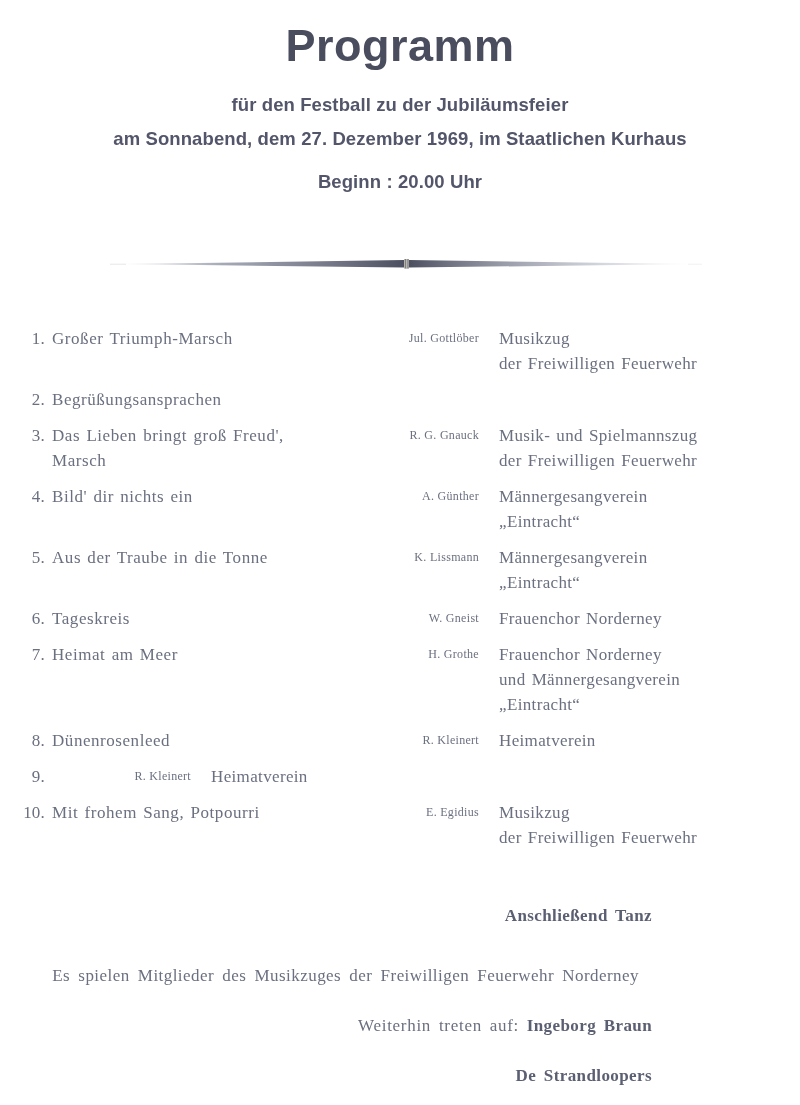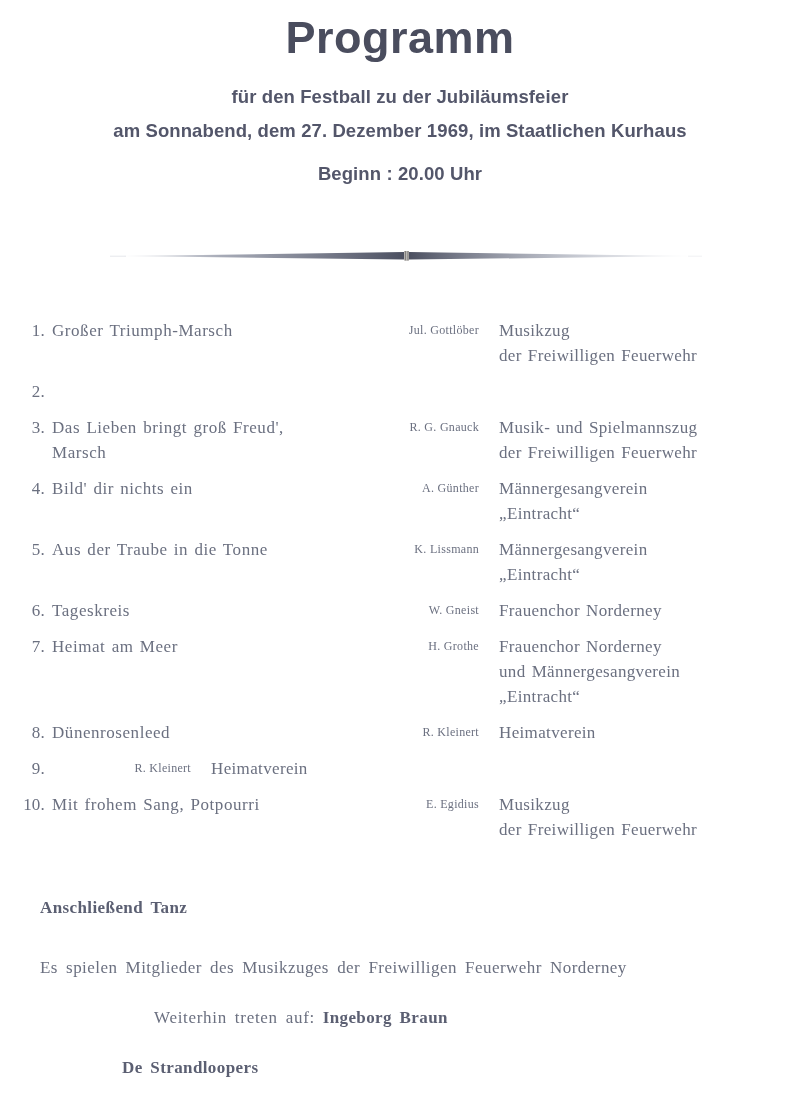--- a/index.html
+++ b/index.html
@@ -26,21 +26,21 @@
   
   .header {
     text-align: center;
     font-family: "Liberation Sans", "DejaVu Sans", sans-serif;
     color: #4f5263;
   }
   .doc-title {
     font-size: 45px;
     font-weight: bold;
     letter-spacing: 0.5px;
-    margin: 0;
+    margin: 8px;
     padding-top: 12px;
     line-height: 1.15;
     color: #4a4d5e;
   }
   .subtitle-block {
     margin-top: 24px;
   }
   .subtitle-line {
     font-size: 18.5px;
     font-weight: bold;
@@ -123,22 +123,21 @@
     display: block;
     white-space: nowrap;
   }
 
   
   .footer {
     position: absolute;
     left: 0;
     top: 898px;
     width: 652px;
-    text-align: left;
-    padding-left: 40px;
+    text-align: right;
   }
   .footer-dance {
     font-size: 17px;
     font-weight: bold;
     letter-spacing: 0.4px;
     word-spacing: 3px;
     margin: 0;
     color: #5b5f72;
   }
   .footer-players {
@@ -224,20 +223,23 @@
       </div>
       <div class="col-composer">Jul. Gottlöber</div>
       <div class="col-performer">
         <span class="perf-line">Musikzug</span>
         <span class="perf-line">der Freiwilligen Feuerwehr</span>
       </div>
     </div>
 
     <div class="prog-row">
       <div class="col-num">2.</div>
+      <div class="col-title">
+        <span class="title-line">Begrüßungsansprachen</span>
+      </div>
       <div class="col-composer"></div>
       <div class="col-performer"></div>
     </div>
 
     <div class="prog-row">
       <div class="col-num">3.</div>
       <div class="col-title">
         <span class="title-line">Das Lieben bringt groß Freud',</span>
         <span class="title-line">Marsch</span>
       </div>

